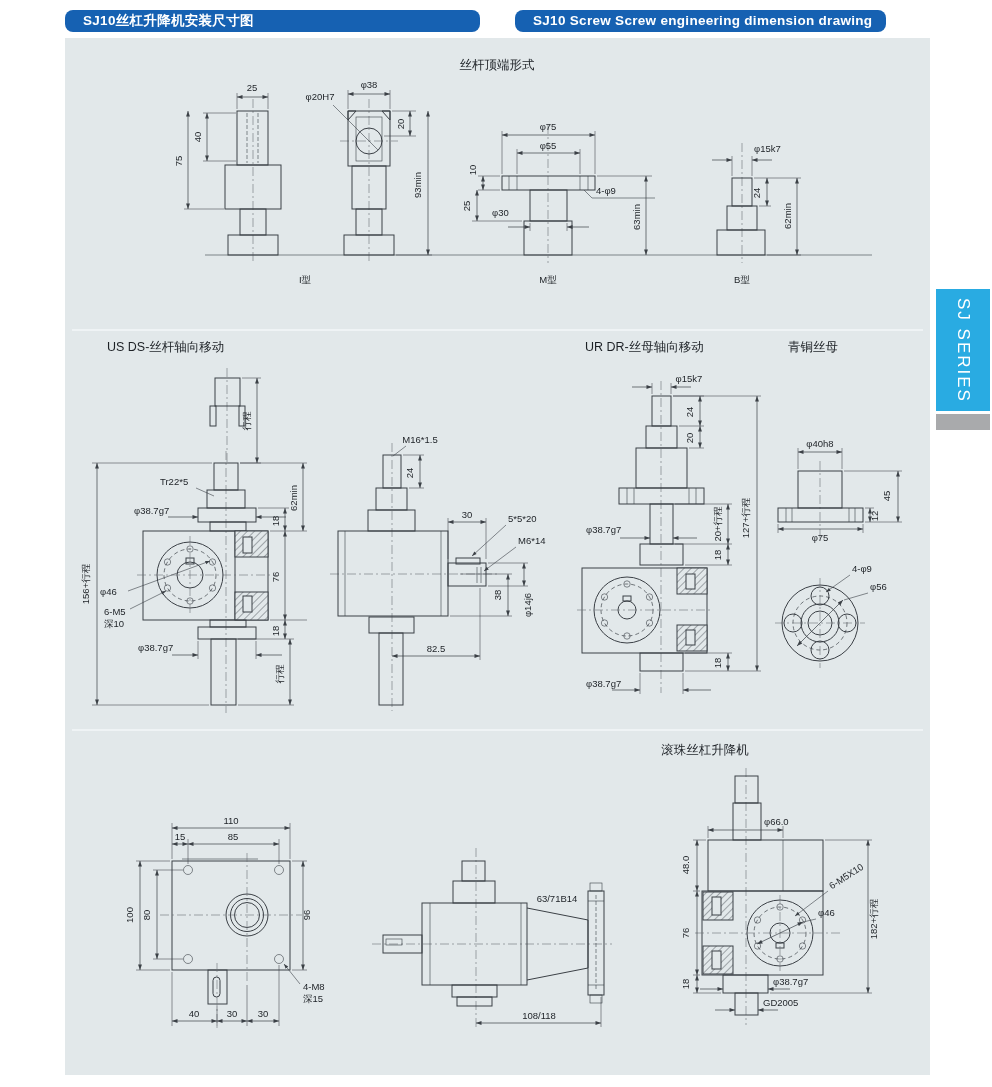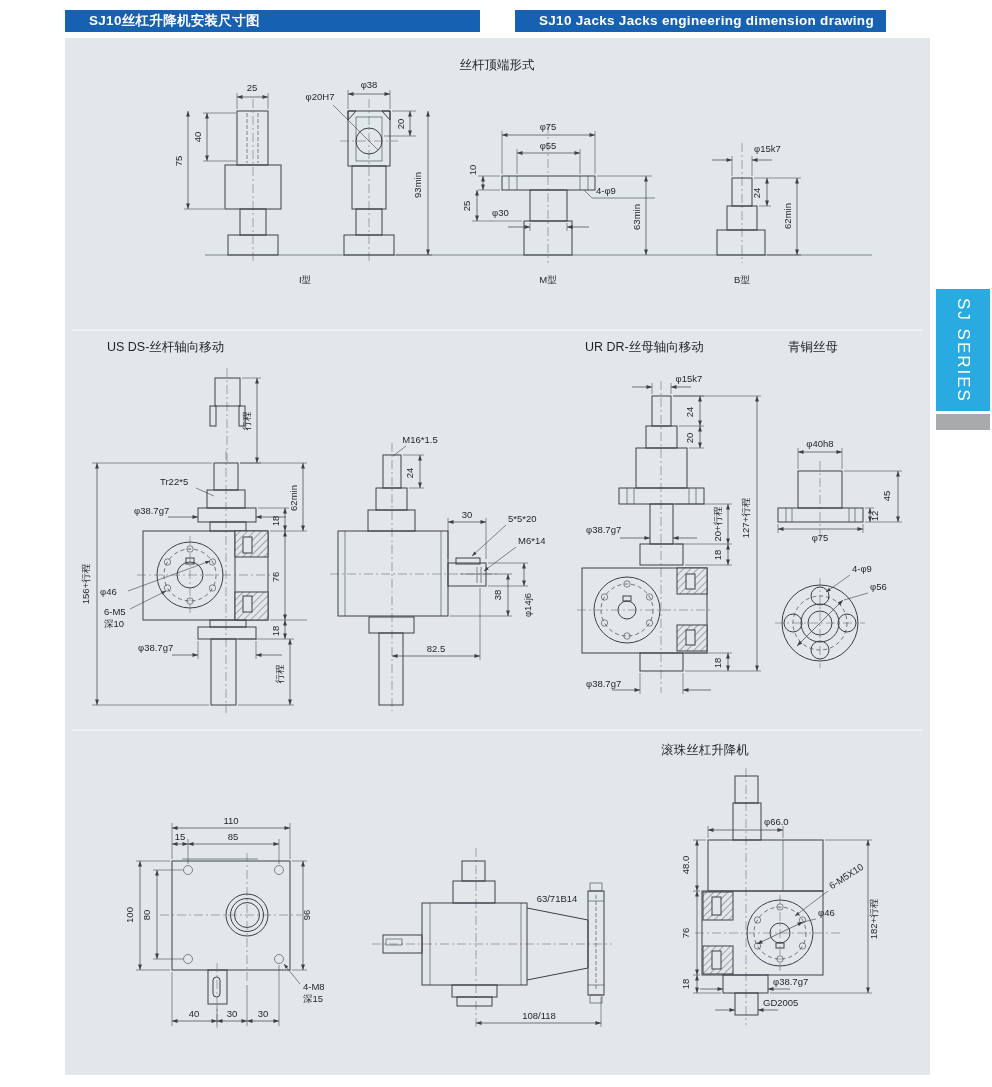--- a/index.html
+++ b/index.html
@@ -2,22 +2,22 @@
 <html><head>
 <meta charset="utf-8">
 <style>
   html,body { margin:0; padding:0; }
   body {
     width:992px; height:1087px; position:relative; background:#ffffff;
     font-family:"Liberation Sans", sans-serif;
   }
   .bar {
     position:absolute; height:22px; background:#1661b2; color:#fff;
-    font-weight:bold; font-size:13.5px; line-height:22px; padding-left:24px;
-    box-sizing:border-box; letter-spacing:0.3px;
+    font-weight:bold; font-size:13.5px; line-height:22px; padding-left:18px;
+    box-sizing:border-box; letter-spacing:0.3px;border-radius:8px;
   }
   #bar-zh { left:65px; top:10px; width:415px; }
   #bar-en { left:515px; top:10px; width:371px; }
   .panel {
     position:absolute; left:65px; top:38px; width:865px; height:1037px;
     background:#e2e8ea;
   }
   .tab {
     position:absolute; left:936px; top:289px; width:54px; height:122px;
     background:#29abe2; display:flex; align-items:center; justify-content:center;
@@ -40,21 +40,21 @@
   .h  { fill:url(#hp); stroke:#3b4046; stroke-width:1; }
   .sep{ stroke:#f3f7f8; stroke-width:1.5; }
   text.dt { font-size:9.5px; fill:#1d2126; text-anchor:middle; }
   text.st { font-size:12.5px; fill:#1d2126; text-anchor:middle; }
   text.start { text-anchor:start; }
 </style>
 </head>
 <body>
 
 <div class="bar" id="bar-zh">SJ10丝杠升降机安装尺寸图</div>
-<div class="bar" id="bar-en">SJ10 Jacks Jacks engineering dimension drawing</div>
+<div class="bar" id="bar-en">SJ10 Screw Screw engineering dimension drawing</div>
 
 <div class="panel">
 <svg width="865" height="1037" viewBox="65 45 865 1037">
 <defs>
   <pattern id="hp" width="5" height="5" patternUnits="userSpaceOnUse" patternTransform="rotate(45)">
     <rect width="5" height="5" fill="#e2e8ea"></rect>
     <line x1="0" y1="0" x2="0" y2="5" stroke="#565c63" stroke-width="1"></line>
   </pattern>
   <marker id="ar" viewBox="0 0 10 8" markerWidth="9" markerHeight="7.2" refX="9.3" refY="4" orient="auto-start-reverse">
     <path d="M0.6,0.9 L9.3,4 L0.6,7.1 Z" fill="#3b4046"></path>

